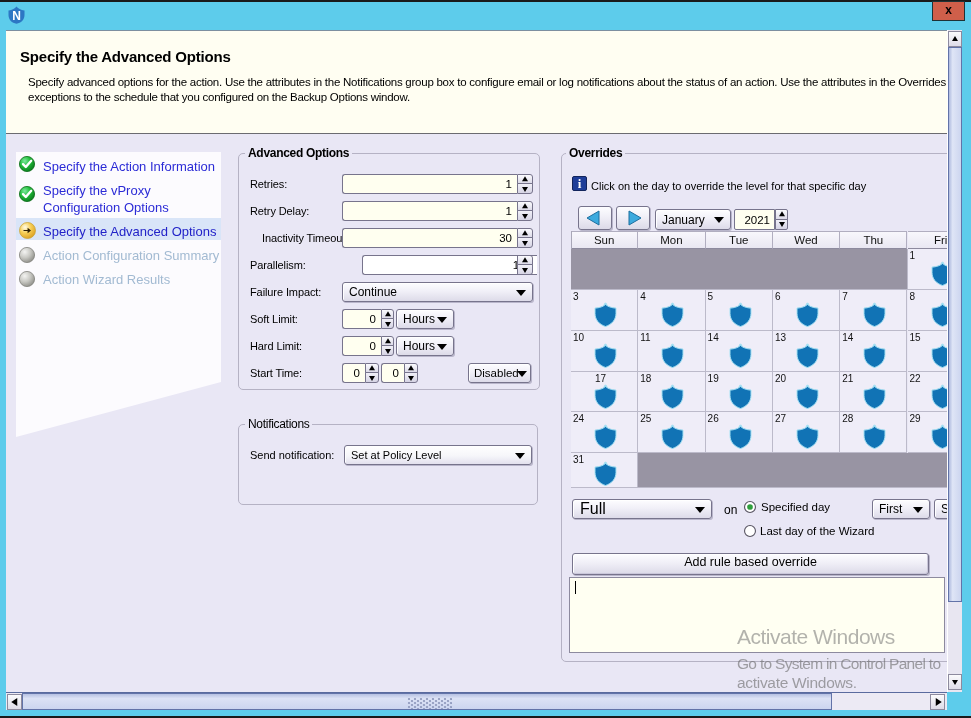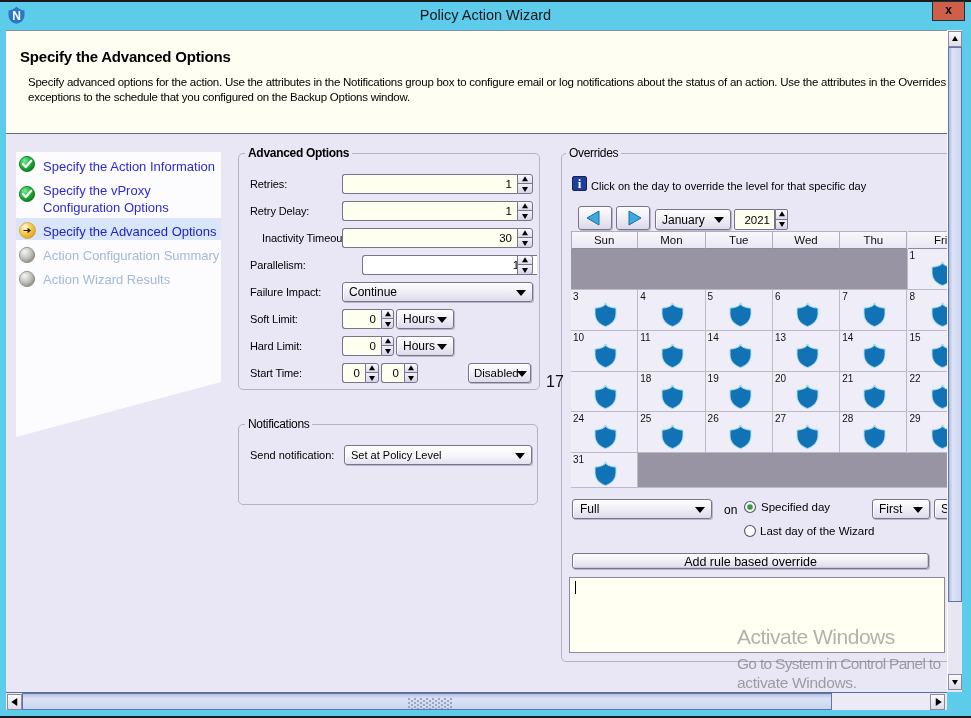--- a/index.html
+++ b/index.html
@@ -1,16 +1,15 @@
 <!DOCTYPE html>
 <html><head><meta charset="utf-8"><style>*{margin:0;padding:0;font-family:"Liberation Sans",sans-serif;}#root{position:relative;width:971px;height:718px;background:#5dcceb;overflow:hidden;}.abs{position:absolute;}</style></head><body>
 <div id="root">
 <div class="abs" style="left:0;top:0;width:971px;height:2px;background:#1a1a1a"></div>
 <div class="abs" style="left:0;top:716px;width:971px;height:2px;background:#1a1a1a"></div>
-<div class="abs" style="left:0;top:7px;width:971px;text-align:center;font-size:14.5px;color:#16161f">Policy Action Wizard</div>
 <svg class="abs" style="left:8px;top:6px" width="17" height="18" viewBox="0 0 17 18">
       <path d="M8.5 0.5 L10 2 C12 3.5 14.5 4.2 16.5 4.4 L16.5 9 C16.5 13.8 13 17 8.5 17.7 C4 17 0.5 13.8 0.5 9 L0.5 4.4 C2.5 4.2 5 3.5 7 2 Z" fill="#2c77c4"></path>
       <text x="8.5" y="13.5" text-anchor="middle" font-size="12" font-weight="bold" fill="#fff" font-family="Liberation Sans">N</text>
     </svg>
 <div class="abs" style="left:932px;top:1px;width:33px;height:20px;background:#cf5f4a;border:1px solid #1e3236;box-sizing:border-box">
       <div class="abs" style="left:0;top:1px;width:100%;text-align:center;font-size:12px;font-weight:bold;color:#000">x</div>
     </div>
 <div class="abs" style="left:6px;top:30px;width:941px;height:103px;background:#fffef2;border-top:1px solid #7d8fa0;box-sizing:border-box;overflow:hidden">
       <div class="abs" style="left:14px;top:17px;font-size:15px;letter-spacing:-0.2px;font-weight:bold;color:#000">Specify the Advanced Options</div>
       <div class="abs" style="left:22px;top:45px;font-size:11.5px;letter-spacing:-0.25px;color:#000;white-space:nowrap">Specify advanced options for the action. Use the attributes in the Notifications group box to configure email or log notifications about the status of an action. Use the attributes in the Overrides group box to define</div>
@@ -196,21 +195,21 @@
         <div class="abs" style="right:3px;top:50%;margin-top:-2.5px;width:0;height:0;border-left:5.5px solid transparent;border-right:5.5px solid transparent;border-top:6.5px solid #000"></div>
       </div>
 <div class="abs" style="left:232px;top:290px;width:300px;height:81px;border:1px solid #b5b2c4;border-radius:5px;box-sizing:border-box"></div>
 <div class="abs" style="left:239px;top:283px;background:#e9e7f5;padding:0 3px;font-size:12px;letter-spacing:-0.3px;font-weight:normal;color:#000">Notifications</div>
 <div class="abs" style="left:244px;top:315px;font-size:11px;color:#000;white-space:nowrap">Send notification:</div>
 <div class="abs" style="left:338px;top:311px;width:188px;height:20px;background:linear-gradient(#ffffff,#f6f6fa 55%,#e3e1ee);border:1px solid #77748c;border-radius:3px;box-sizing:border-box;box-shadow:1px 1px 0 #b9b6cb, inset 1px 1px 0 #ffffff">
         <div class="abs" style="left:6px;top:50%;transform:translateY(-50%);font-size:11px;color:#000;white-space:nowrap">Set at Policy Level</div>
         <div class="abs" style="right:6px;top:50%;margin-top:-2.5px;width:0;height:0;border-left:5.5px solid transparent;border-right:5.5px solid transparent;border-top:6.5px solid #000"></div>
       </div>
 <div class="abs" style="left:555px;top:19px;width:400px;height:509px;border:1px solid #b5b2c4;border-radius:5px;box-sizing:border-box"></div>
-<div class="abs" style="left:560px;top:12px;background:#e9e7f5;padding:0 3px;font-size:12px;letter-spacing:-0.3px;font-weight:normal;color:#000">Overrides</div>
+<div class="abs" style="left:560px;top:12px;background:#e9e7f5;padding:0 3px;font-size:12px;letter-spacing:-0.3px;font-weight:bold;color:#000">Overrides</div>
 <div class="abs" style="left:566px;top:42px;width:15px;height:15px;background:#1e3e99;border-radius:2px;border:1px solid #12255c;box-sizing:border-box">
         <div class="abs" style="left:0;top:0px;width:100%;text-align:center;font-family:'Liberation Serif',serif;font-weight:bold;font-size:13px;color:#fff;line-height:14px">i</div>
       </div>
 <div class="abs" style="left:585px;top:46px;font-size:11px;color:#000;white-space:nowrap">Click on the day to override the level for that specific day</div>
 <div class="abs" style="left:572px;top:72px;width:34px;height:24px;background:linear-gradient(#fdfdff,#f0eff7 45%,#dcdae8);border:1px solid #77748c;border-radius:3px;box-sizing:border-box;box-shadow:1px 1px 0 #b9b6cb"></div>
       <svg class="abs" style="left:572px;top:72px" width="34" height="24" viewBox="0 0 34 24">
         <path d="M21 5 L9 12 L21 19 Z" fill="#3caade" stroke="#1d6e9e" stroke-width="1"></path>
       </svg>
 <div class="abs" style="left:610px;top:72px;width:34px;height:24px;background:linear-gradient(#fdfdff,#f0eff7 45%,#dcdae8);border:1px solid #77748c;border-radius:3px;box-sizing:border-box;box-shadow:1px 1px 0 #b9b6cb"></div>
       <svg class="abs" style="left:610px;top:72px" width="34" height="24" viewBox="0 0 34 24">
@@ -302,21 +301,21 @@
       <svg style="position:absolute;left:857.4px;top:209.0px" width="23" height="25" viewBox="0 0 23 25">
         <path d="M11.5 2.2 L13 3.6 C15.5 5.2 19 6 22 6.1 L22 11.5 C22 17.8 17.6 22.6 11.5 24.5 C5.4 22.6 1 17.8 1 11.5 L1 6.1 C4 6 7.5 5.2 10 3.6 Z M11.5 2.2 L11.5 0.9 L10 2.5 Z M11.5 2.2 L11.5 0.9 L13 2.5 Z" fill="#1173b5" stroke="#a5e2f4" stroke-width="1"></path>
       </svg>
 <div class="abs" style="left:901.5px;top:197px;width:67.3px;height:41px;background:#efedf8;border-right:1px solid #bcbaca;border-bottom:1px solid #bcbaca;box-sizing:border-box"></div>
       <div class="abs" style="left:903.5px;top:198px;font-size:10px;color:#111">15</div>
       <svg style="position:absolute;left:924.6px;top:209.0px" width="23" height="25" viewBox="0 0 23 25">
         <path d="M11.5 2.2 L13 3.6 C15.5 5.2 19 6 22 6.1 L22 11.5 C22 17.8 17.6 22.6 11.5 24.5 C5.4 22.6 1 17.8 1 11.5 L1 6.1 C4 6 7.5 5.2 10 3.6 Z M11.5 2.2 L11.5 0.9 L10 2.5 Z M11.5 2.2 L11.5 0.9 L13 2.5 Z" fill="#1173b5" stroke="#a5e2f4" stroke-width="1"></path>
       </svg>
 
 <div class="abs" style="left:565.0px;top:238px;width:67.3px;height:40px;background:#efedf8;border-right:1px solid #bcbaca;border-bottom:1px solid #bcbaca;box-sizing:border-box"></div>
-      <div class="abs" style="left:540px;top:239px;font-size:16px;color:#111">17</div>
+      <div class="abs" style="left:589px;top:239px;font-size:10px;color:#111">17</div>
       <svg style="position:absolute;left:588.1px;top:250.0px" width="23" height="25" viewBox="0 0 23 25">
         <path d="M11.5 2.2 L13 3.6 C15.5 5.2 19 6 22 6.1 L22 11.5 C22 17.8 17.6 22.6 11.5 24.5 C5.4 22.6 1 17.8 1 11.5 L1 6.1 C4 6 7.5 5.2 10 3.6 Z M11.5 2.2 L11.5 0.9 L10 2.5 Z M11.5 2.2 L11.5 0.9 L13 2.5 Z" fill="#1173b5" stroke="#a5e2f4" stroke-width="1"></path>
       </svg>
 <div class="abs" style="left:632.3px;top:238px;width:67.3px;height:40px;background:#efedf8;border-right:1px solid #bcbaca;border-bottom:1px solid #bcbaca;box-sizing:border-box"></div>
       <div class="abs" style="left:634.3px;top:239px;font-size:10px;color:#111">18</div>
       <svg style="position:absolute;left:655.4px;top:250.0px" width="23" height="25" viewBox="0 0 23 25">
         <path d="M11.5 2.2 L13 3.6 C15.5 5.2 19 6 22 6.1 L22 11.5 C22 17.8 17.6 22.6 11.5 24.5 C5.4 22.6 1 17.8 1 11.5 L1 6.1 C4 6 7.5 5.2 10 3.6 Z M11.5 2.2 L11.5 0.9 L10 2.5 Z M11.5 2.2 L11.5 0.9 L13 2.5 Z" fill="#1173b5" stroke="#a5e2f4" stroke-width="1"></path>
       </svg>
 <div class="abs" style="left:699.6px;top:238px;width:67.3px;height:40px;background:#efedf8;border-right:1px solid #bcbaca;border-bottom:1px solid #bcbaca;box-sizing:border-box"></div>
       <div class="abs" style="left:701.6px;top:239px;font-size:10px;color:#111">19</div>
@@ -370,41 +369,41 @@
         <path d="M11.5 2.2 L13 3.6 C15.5 5.2 19 6 22 6.1 L22 11.5 C22 17.8 17.6 22.6 11.5 24.5 C5.4 22.6 1 17.8 1 11.5 L1 6.1 C4 6 7.5 5.2 10 3.6 Z M11.5 2.2 L11.5 0.9 L10 2.5 Z M11.5 2.2 L11.5 0.9 L13 2.5 Z" fill="#1173b5" stroke="#a5e2f4" stroke-width="1"></path>
       </svg>
 
 <div class="abs" style="left:565.0px;top:319px;width:67.3px;height:35px;background:#efedf8;border-right:1px solid #bcbaca;border-bottom:1px solid #bcbaca;box-sizing:border-box"></div>
       <div class="abs" style="left:567.0px;top:320px;font-size:10px;color:#111">31</div>
       <svg style="position:absolute;left:588.1px;top:327.0px" width="23" height="25" viewBox="0 0 23 25">
         <path d="M11.5 2.2 L13 3.6 C15.5 5.2 19 6 22 6.1 L22 11.5 C22 17.8 17.6 22.6 11.5 24.5 C5.4 22.6 1 17.8 1 11.5 L1 6.1 C4 6 7.5 5.2 10 3.6 Z M11.5 2.2 L11.5 0.9 L10 2.5 Z M11.5 2.2 L11.5 0.9 L13 2.5 Z" fill="#1173b5" stroke="#a5e2f4" stroke-width="1"></path>
       </svg>
 <div class="abs" style="left:632.3px;top:319px;width:403.8px;height:35px;background:#9894a3;border-bottom:1px solid #bcbaca;box-sizing:border-box"></div>
 <div class="abs" style="left:566px;top:365px;width:140px;height:20px;background:linear-gradient(#fdfdff,#f1f0f8 45%,#dddbe9);border:1px solid #77748c;border-radius:3px;box-sizing:border-box;box-shadow:1px 1px 0 #b9b6cb, inset 1px 1px 0 #ffffff">
-        <div class="abs" style="left:7px;top:50%;transform:translateY(-50%);font-size:12px;color:#000;white-space:nowrap">Full</div>
+        <div class="abs" style="left:7px;top:50%;transform:translateY(-50%);font-size:16px;color:#000;white-space:nowrap">Full</div>
         <div class="abs" style="right:6px;top:50%;margin-top:-2.5px;width:0;height:0;border-left:5.5px solid transparent;border-right:5.5px solid transparent;border-top:6.5px solid #000"></div>
       </div>
 <div class="abs" style="left:718px;top:369px;font-size:12px;color:#000">on</div>
 <svg class="abs" style="left:738px;top:367px" width="12" height="12" viewBox="0 0 11 11">
         <circle cx="5.5" cy="5.5" r="5" fill="#fff" stroke="#55525f" stroke-width="1"></circle>
         <circle cx="5.5" cy="5.5" r="2.6" fill="#2e9e3c"></circle>
       </svg>
 <div class="abs" style="left:755px;top:367px;font-size:11.5px;color:#000;white-space:nowrap">Specified day</div>
 <div class="abs" style="left:866px;top:365px;width:58px;height:20px;background:linear-gradient(#fdfdff,#f1f0f8 45%,#dddbe9);border:1px solid #77748c;border-radius:3px;box-sizing:border-box;box-shadow:1px 1px 0 #b9b6cb, inset 1px 1px 0 #ffffff">
         <div class="abs" style="left:6px;top:50%;transform:translateY(-50%);font-size:12px;color:#000;white-space:nowrap">First</div>
         <div class="abs" style="right:6px;top:50%;margin-top:-2.5px;width:0;height:0;border-left:5.5px solid transparent;border-right:5.5px solid transparent;border-top:6.5px solid #000"></div>
       </div>
 <div class="abs" style="left:928px;top:365px;width:45px;height:20px;background:linear-gradient(#fdfdff,#f1f0f8 45%,#dddbe9);border:1px solid #77748c;border-radius:3px;box-sizing:border-box;box-shadow:1px 1px 0 #b9b6cb, inset 1px 1px 0 #ffffff">
         <div class="abs" style="left:6px;top:50%;transform:translateY(-50%);font-size:12px;color:#000;white-space:nowrap">S</div>
       </div>
 <svg class="abs" style="left:738px;top:391px" width="12" height="12" viewBox="0 0 11 11">
         <circle cx="5.5" cy="5.5" r="5" fill="#fff" stroke="#55525f" stroke-width="1"></circle>
       </svg>
 <div class="abs" style="left:754px;top:391px;font-size:11.5px;color:#000;white-space:nowrap">Last day of the Wizard</div>
-<div class="abs" style="left:566px;top:419px;width:357px;height:16px;background:linear-gradient(#fdfdff,#f0eff7 45%,#dcdae8);border:1px solid #77748c;border-radius:3px;box-sizing:border-box;box-shadow:1px 1px 0 #b9b6cb, inset 1px 1px 0 #ffffff, inset -1px -1px 0 #cac7da;text-align:center;font-size:12.5px;color:#000;line-height:17px">Add rule based override</div>
+<div class="abs" style="left:566px;top:419px;width:357px;height:22px;background:linear-gradient(#fdfdff,#f0eff7 45%,#dcdae8);border:1px solid #77748c;border-radius:3px;box-sizing:border-box;box-shadow:1px 1px 0 #b9b6cb, inset 1px 1px 0 #ffffff, inset -1px -1px 0 #cac7da;text-align:center;font-size:12.5px;color:#000;line-height:17px">Add rule based override</div>
 <div class="abs" style="left:563px;top:443px;width:376px;height:76px;background:#fffff2;border:1px solid #8d8a9e;box-sizing:border-box"></div>
 <div class="abs" style="left:569px;top:447px;width:1px;height:13px;background:#000"></div>
 <div class="abs" style="left:731px;top:521px;font-size:15.5px;letter-spacing:-0.7px;color:rgba(105,105,105,0.6);white-space:nowrap">Go to System in Control Panel to</div>
 <div class="abs" style="left:731px;top:491px;font-size:21px;letter-spacing:-0.5px;color:rgba(115,115,115,0.55);white-space:nowrap">Activate Windows</div>
 <div class="abs" style="left:731px;top:540px;font-size:15.5px;letter-spacing:-0.3px;color:rgba(105,105,105,0.6);white-space:nowrap">activate Windows.</div>
 </div>
 <div class="abs" style="left:947px;top:30px;width:15px;height:662px;background:#e8e6f1;border-left:1px solid #fff;box-sizing:border-box">
       <div class="abs" style="left:0px;top:1px;width:14px;height:16px;background:linear-gradient(#fbfbfd,#dedce8);border:1px solid #8d8a9e;box-sizing:border-box">
         <div class="abs" style="left:50%;top:50%;transform:translate(-50%,-60%);width:0;height:0;border-left:3.8px solid transparent;border-right:3.8px solid transparent;border-bottom:5px solid #000"></div>
       </div>

